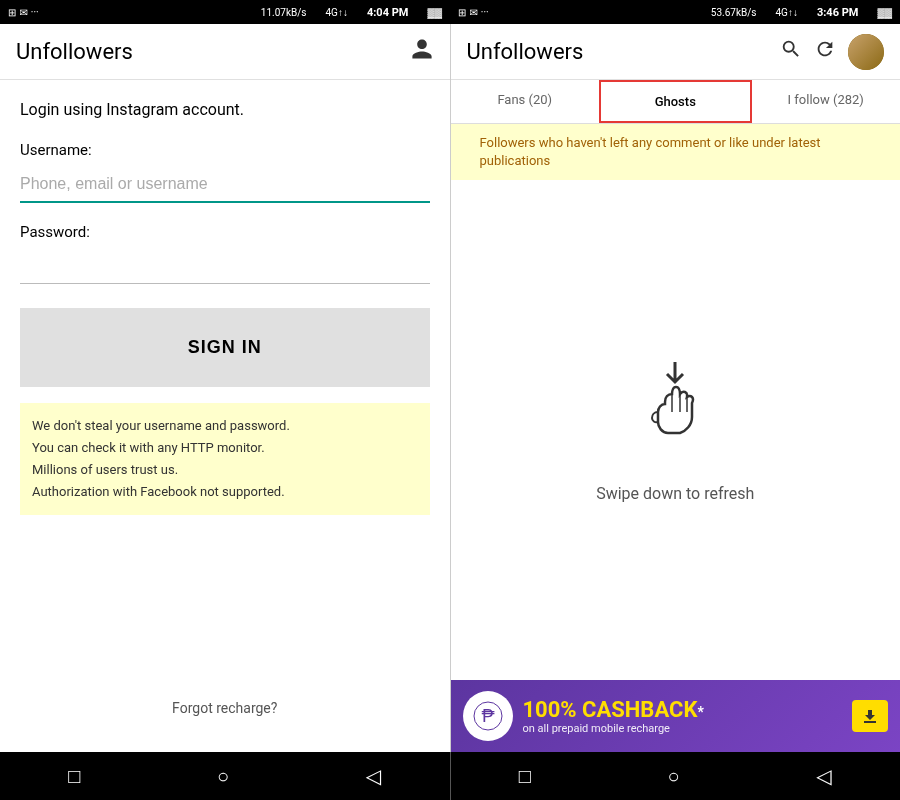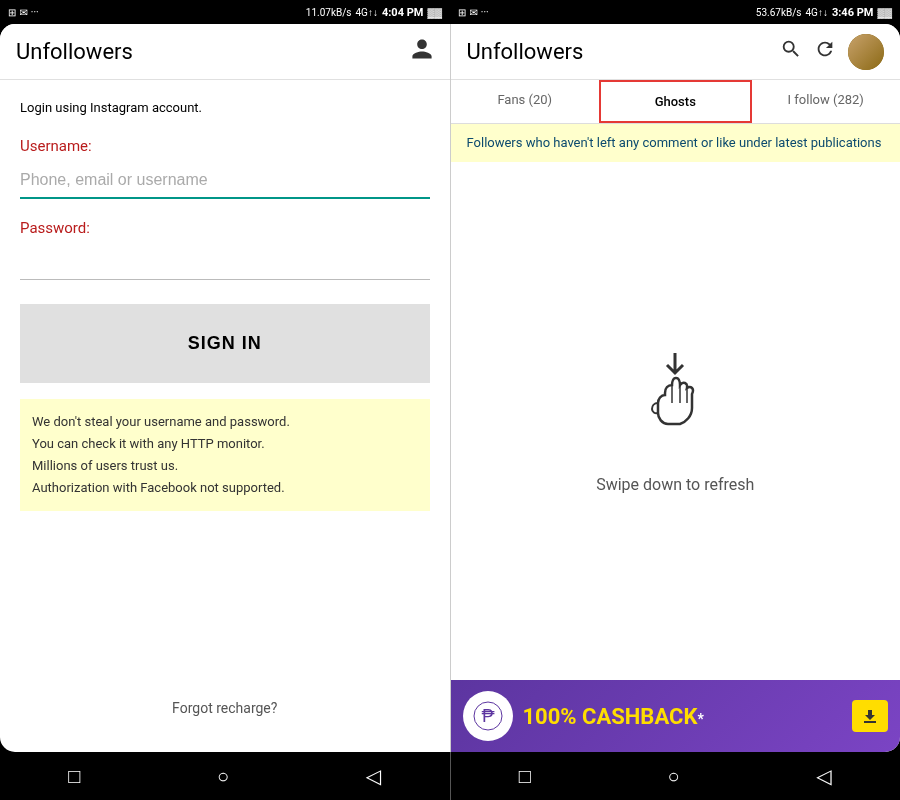--- a/index.html
+++ b/index.html
@@ -24,29 +24,28 @@
       flex: 1;
       height: 24px;
       display: flex;
       align-items: center;
       justify-content: space-between;
       padding: 0 8px;
       color: #fff;
       font-size: 10px;
     }
     .status-bar .left-icons { display: flex; align-items: center; gap: 3px; }
-    .status-bar .right-info { display: flex; align-items: center; gap: 4px; margin-left: 36px; }
+    .status-bar .right-info { display: flex; align-items: center; gap: 19px; margin-left: 36px; }
     .status-bar .time { font-size: 11px; font-weight: bold; }
 
     
     .panels {
       display: flex;
       flex: 1;
       overflow: hidden;
-      border-radius: 15px;
     }
 
     
     .left-panel {
       flex: 1;
       background: #fff;
       display: flex;
       flex-direction: column;
       border-right: 1px solid #ccc;
     }
@@ -119,23 +118,23 @@
     .tab.active {
       color: #000;
       font-weight: 500;
       border: 2px solid #e53935;
       text-align: center;
     }
 
     
     .info-banner {
       background: #ffffcc;
-      padding: 10px 16px;
+      padding: 10px 29px;
       font-size: 13px;
-      color: #0c4a6e;
+      color: #a16207;
       line-height: 1.4;
     }
 
     
     .content-area {
       flex: 1;
       display: flex;
       flex-direction: column;
       align-items: center;
       justify-content: center;
@@ -202,29 +201,29 @@
     }
 
     
     .login-area {
       flex: 1;
       padding: 20px 20px;
       display: flex;
       flex-direction: column;
     }
     .login-title {
-      font-size: 13px;
+      font-size: 16px;
       font-weight: 400;
       color: #000;
       margin-bottom: 20px;
       line-height: 1.3;
     }
     .field-label {
       font-size: 15px;
-      color: #b91c1c;
+      color: #000000;
       margin-bottom: 8px;
     }
     .text-input {
       width: 100%;
       border: none;
       border-bottom: 2px solid #009688;
       padding: 8px 0;
       font-size: 16px;
       color: #999;
       margin-bottom: 20px;
@@ -424,20 +423,21 @@
       <div class="ad-phone-icon">
         <svg width="30" height="30" viewBox="0 0 30 30" fill="#5c35a0">
           <circle cx="15" cy="15" r="14" fill="#fff" stroke="#5c35a0" stroke-width="1"></circle>
           <text x="15" y="21" text-anchor="middle" font-size="18" fill="#5c35a0">₱</text>
         </svg>
       </div>
       <div class="ad-text-area">
         <div class="ad-cashback">
           <span style="color:#ffdd00">100% CASHBACK</span><span style="color:#fff;font-size:14px">*</span>
         </div>
+        <div class="ad-sub">on all prepaid mobile recharge</div>
       </div>
       <div class="ad-download">
         <svg width="16" height="16" viewBox="0 0 16 16" fill="#333">
           <path d="M8 12L3 7h3V2h4v5h3z"></path>
           <rect x="2" y="13" width="12" height="2" fill="#333"></rect>
         </svg>
       </div>
 
     </div>
 

